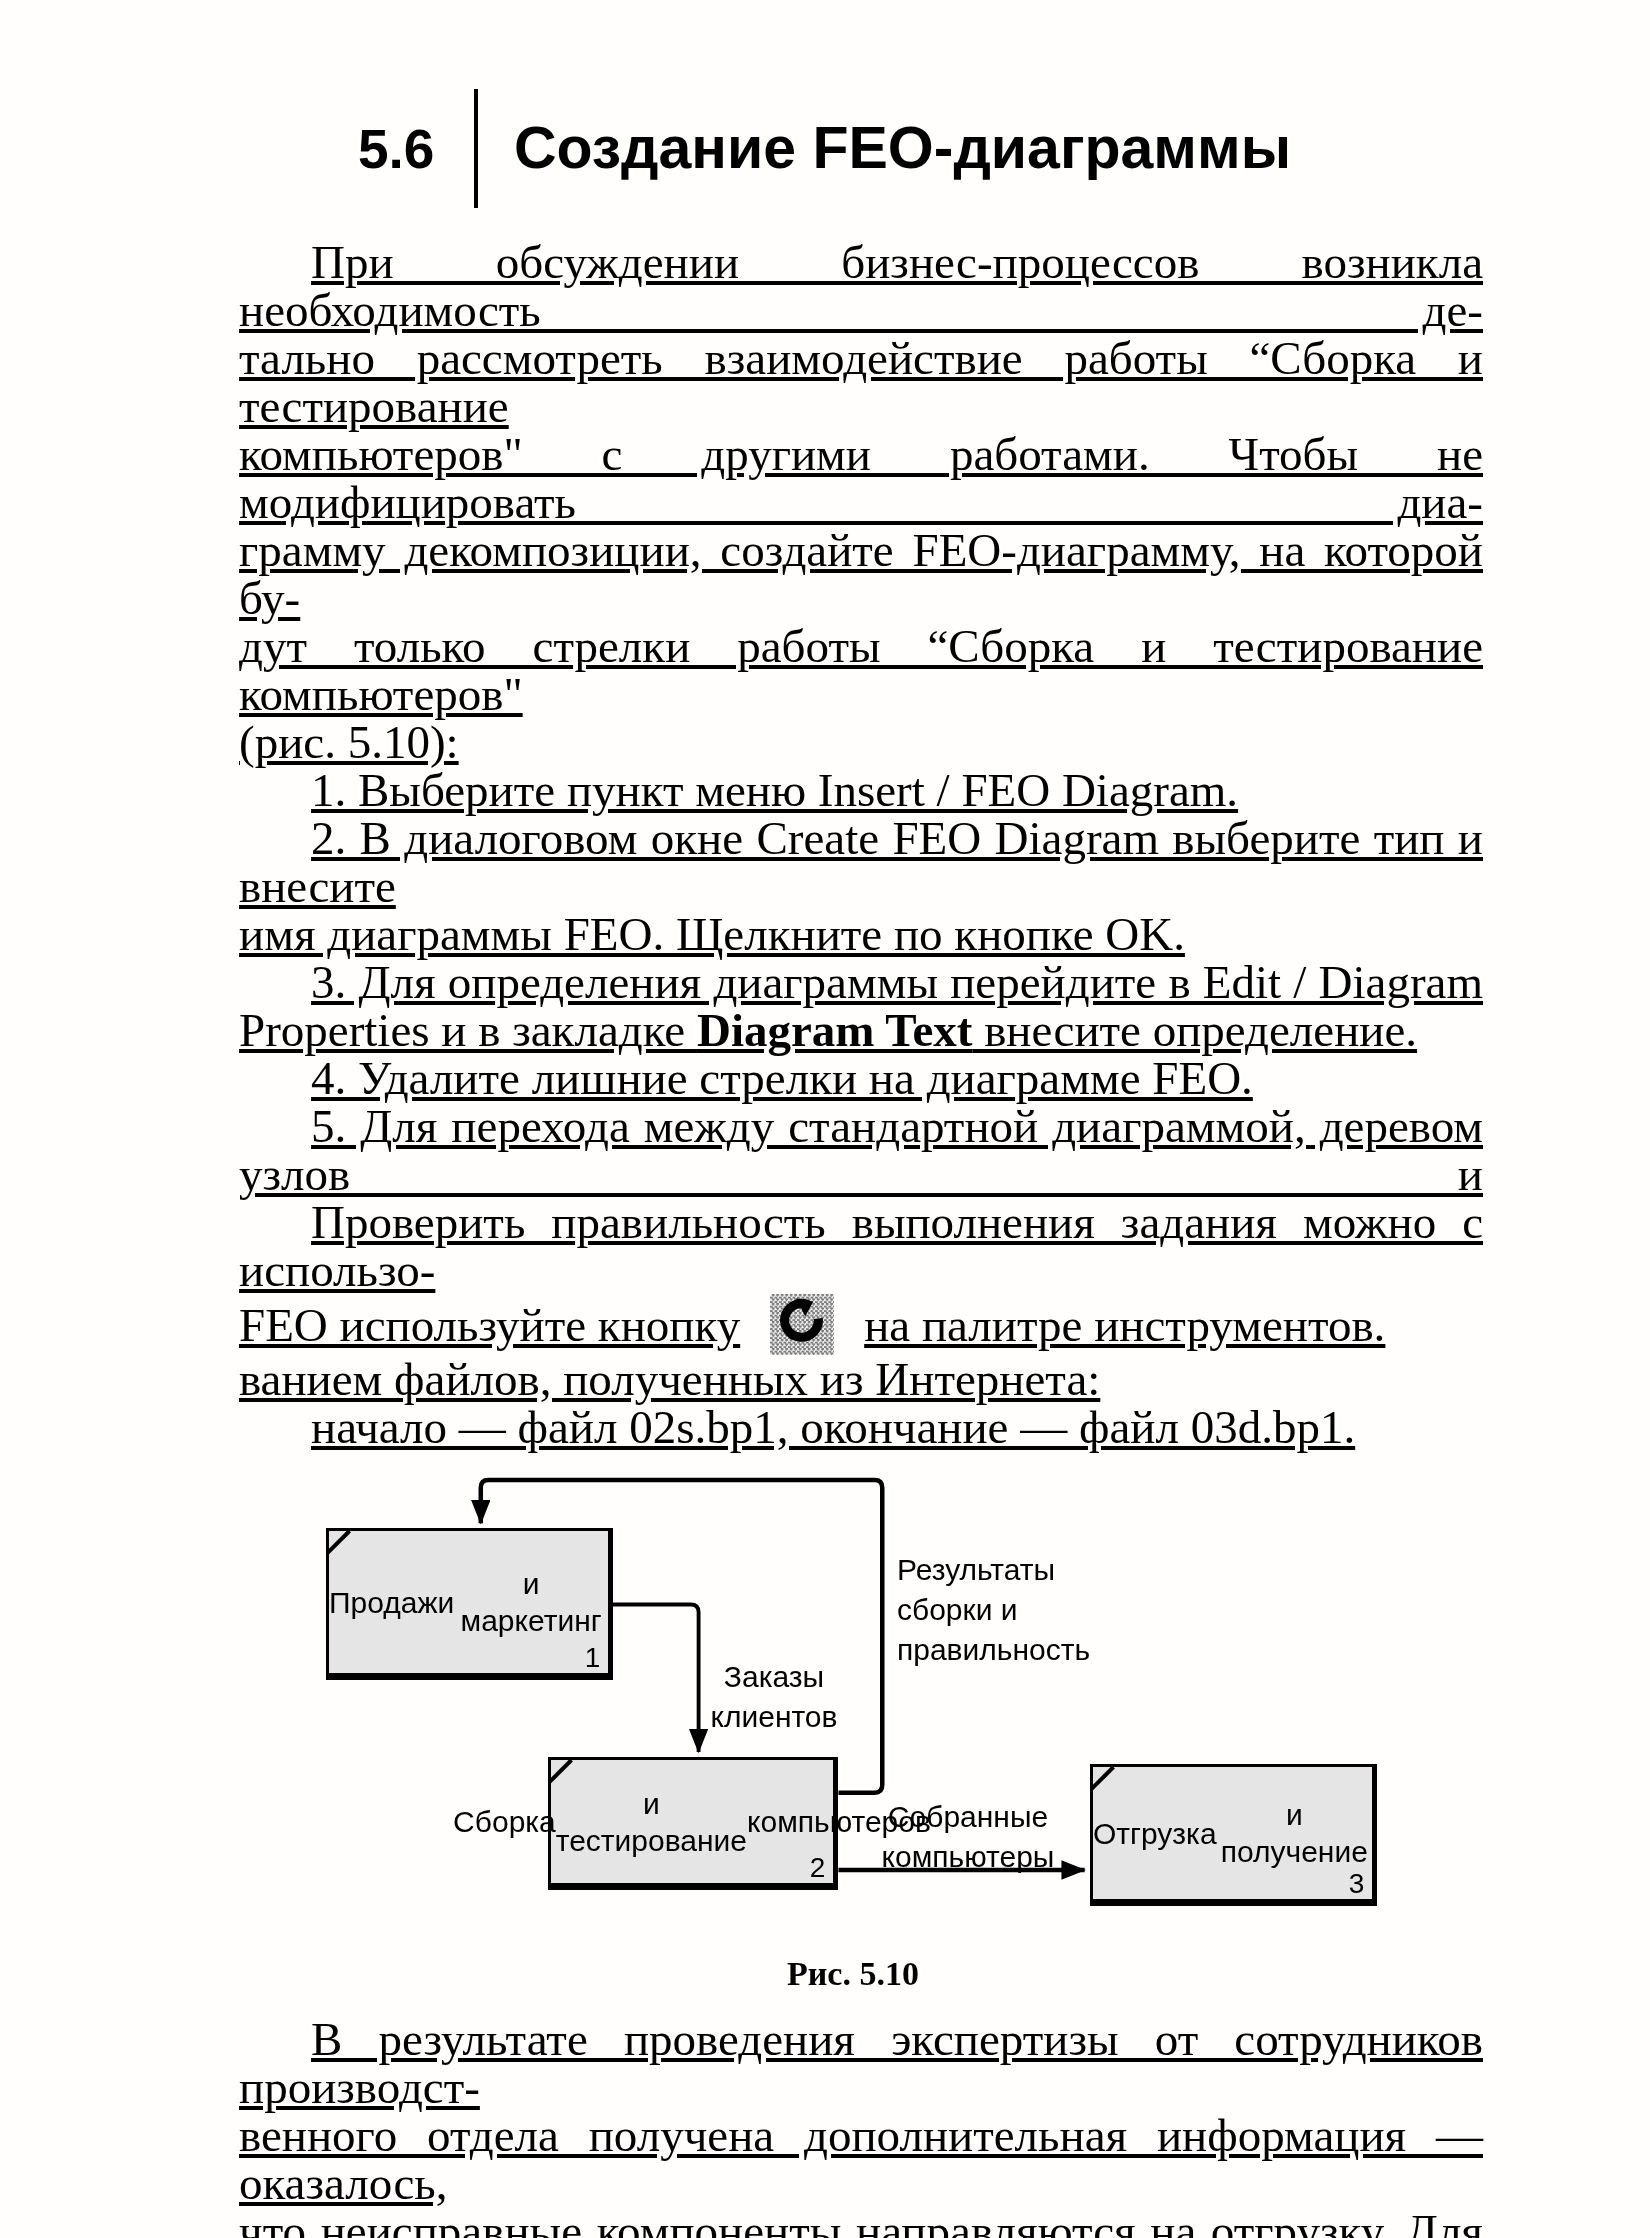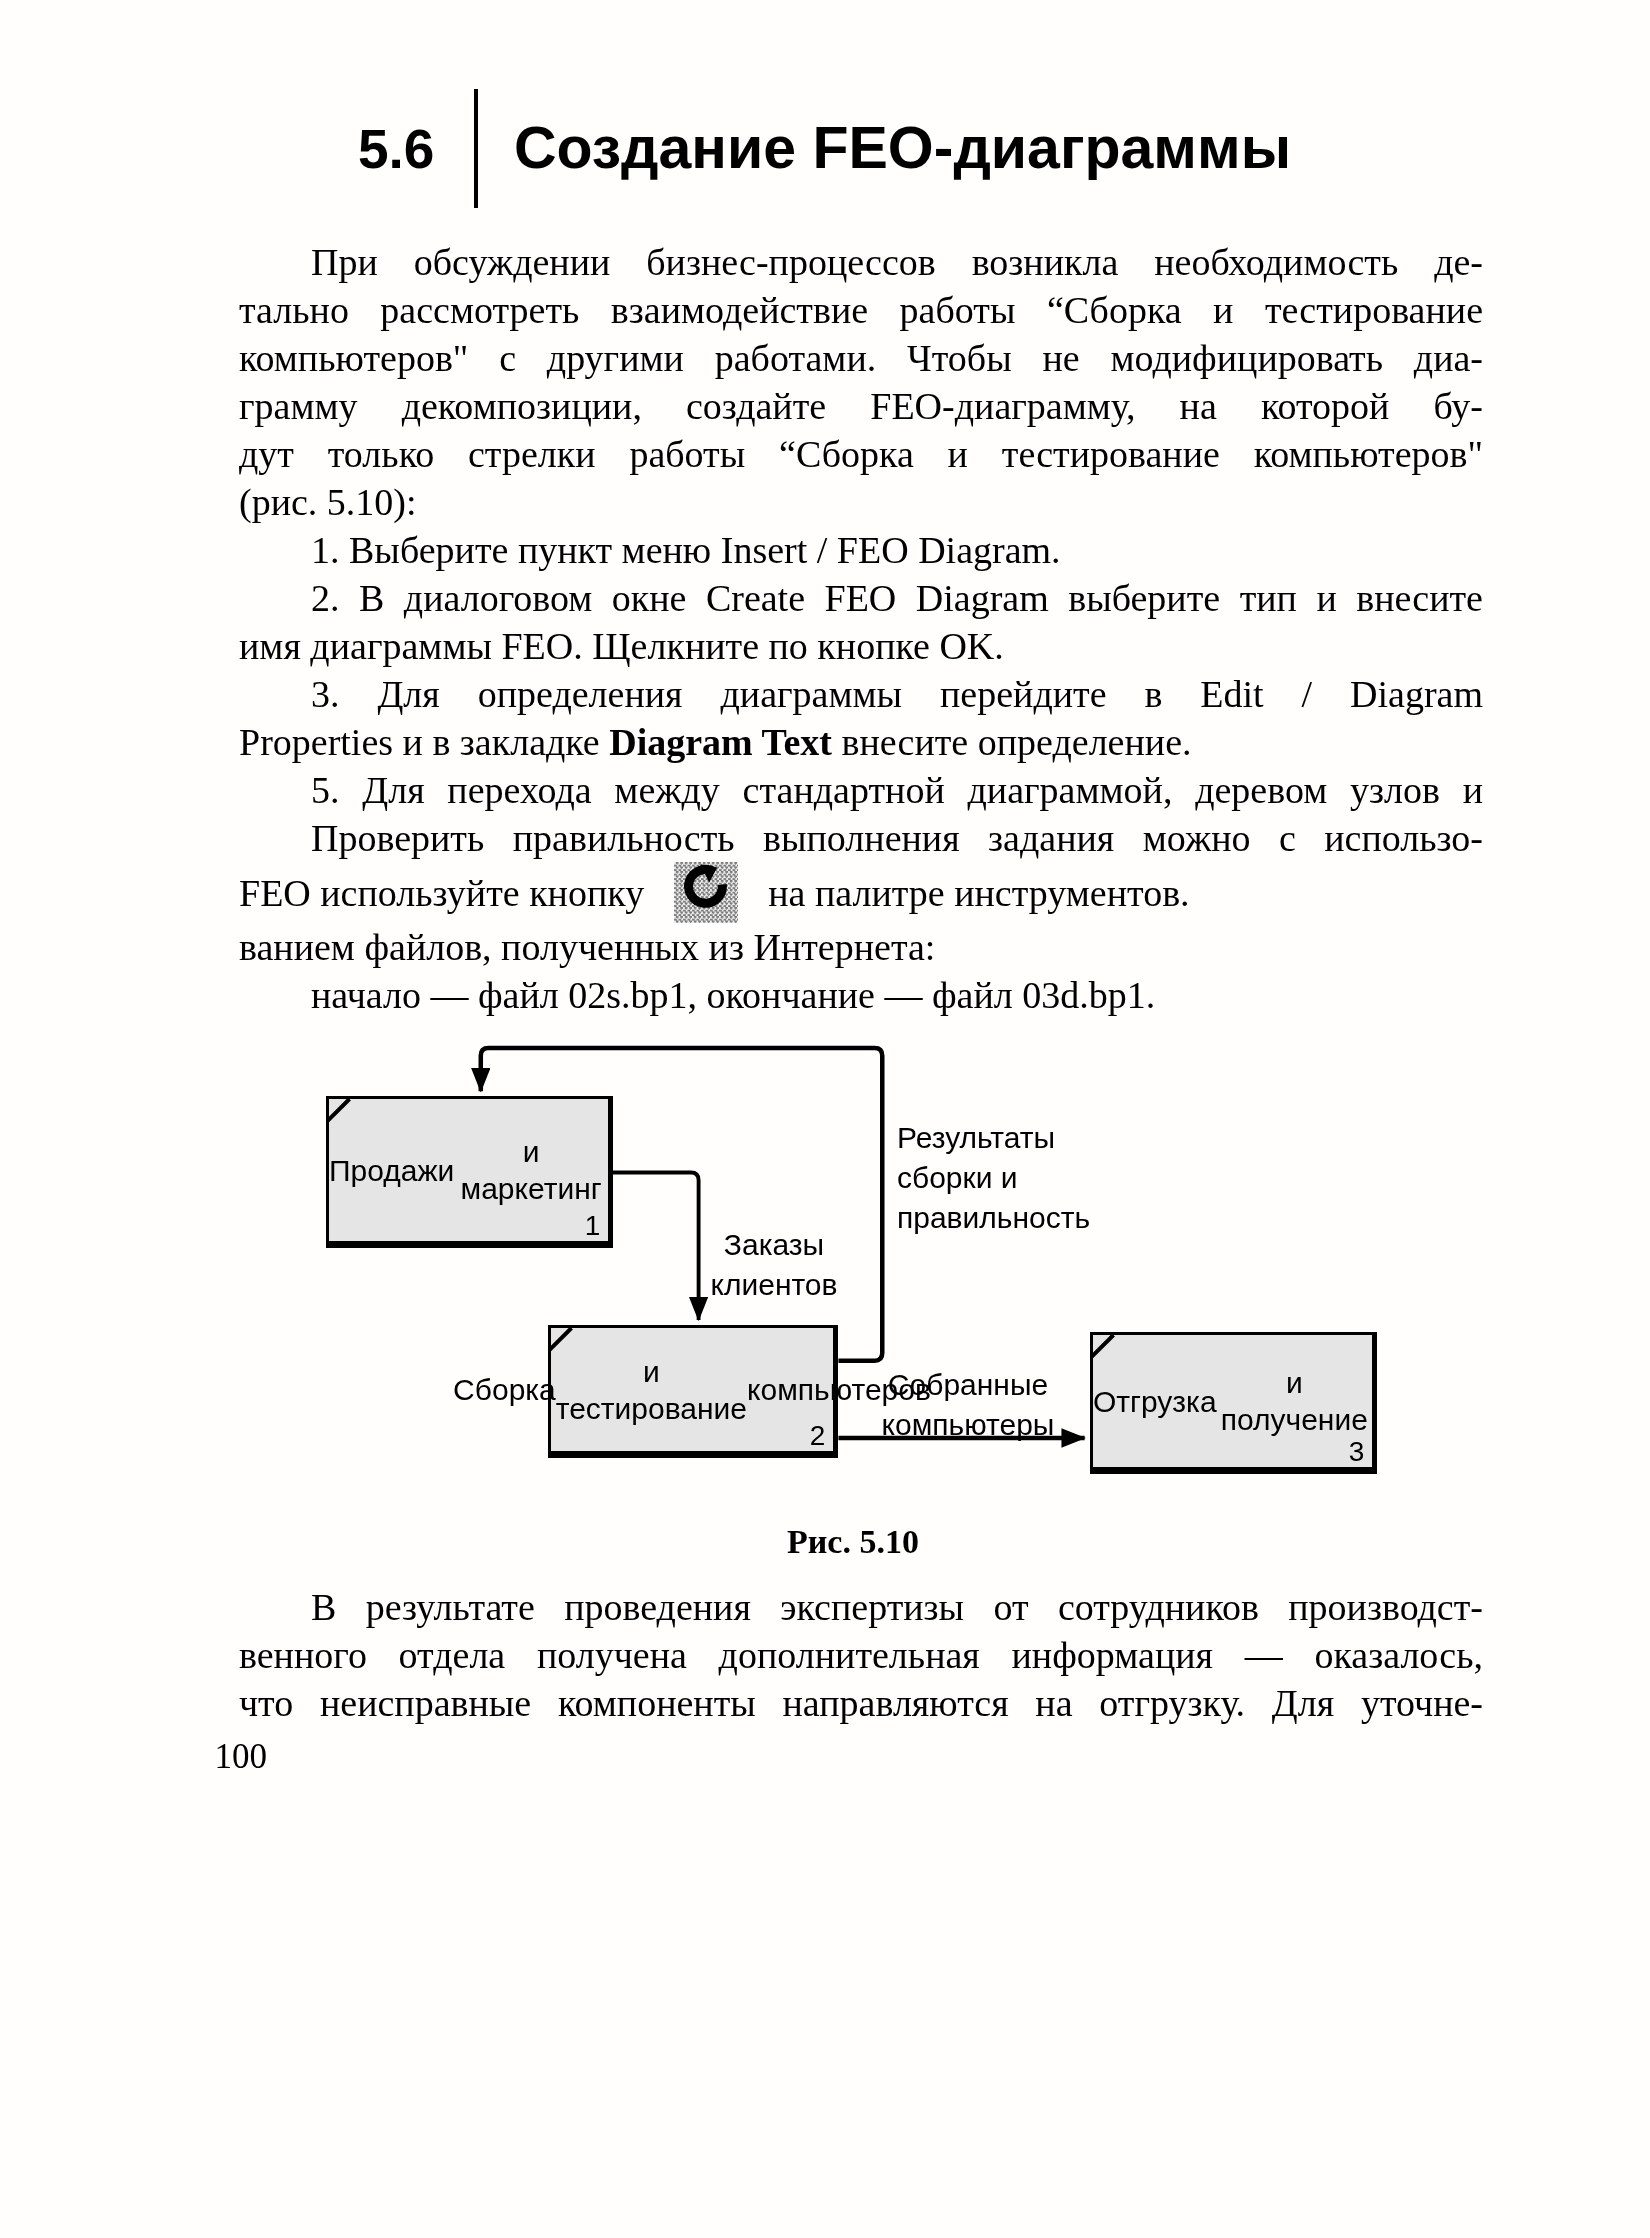--- a/index.html
+++ b/index.html
@@ -11,21 +11,21 @@
   .sec{display:flex;align-items:center;font-family:"Liberation Sans",sans-serif;font-weight:bold;}
   .sec56{margin:89px 0 30px 119px;}
   .sec57{margin:54px 0 46px 119px;}
   .num{font-size:55px;min-width:90px;}
   .bar{width:3.9px;background:#000;margin:0 36px 0 26px;}
   .s56bar{height:119px;}
   .s57bar{height:162px;}
   .title{font-size:59px;line-height:67px;}
 
   
-  .bl{font-size:38px;line-height:48px;}
+  .bl{font-size:47px;line-height:48px;text-decoration:underline;}
   .jl{text-align:justify;text-align-last:justify;}
   .ind{text-indent:72px;}
   .iconline{display:flex;align-items:center;}
   .iconline .sp1{margin-right:30px;}
   .iconline .sp2{margin-left:30px;}
   .tool-btn{width:64px;height:61px;flex:0 0 auto;
             background:repeating-conic-gradient(#7d7d7d 0% 25%,#ececec 0% 50%);
             background-size:4.5px 4.5px;display:inline-flex;align-items:center;justify-content:center;}
 
   
@@ -61,20 +61,21 @@
     <div class="bl jl">компьютеров" с другими работами. Чтобы не модифицировать диа-</div>
     <div class="bl jl">грамму декомпозиции, создайте FEO-диаграмму, на которой бу-</div>
     <div class="bl jl">дут только стрелки работы “Сборка и тестирование компьютеров"</div>
     <div class="bl">(рис. 5.10):</div>
 
     <div class="bl ind">1. Выберите пункт меню Insert / FEO Diagram.</div>
     <div class="bl jl ind">2. В диалоговом окне Create FEO Diagram выберите тип и внесите</div>
     <div class="bl">имя диаграммы FEO. Щелкните по кнопке OK.</div>
     <div class="bl jl ind">3. Для определения диаграммы перейдите в Edit / Diagram</div>
     <div class="bl"><span>Properties и в закладке </span><b>Diagram Text</b><span> внесите определение.</span></div>
+    <div class="bl ind">4. Удалите лишние стрелки на диаграмме FEO.</div>
     <div class="bl jl ind">5. Для перехода между стандартной диаграммой, деревом узлов и</div>
 
     <div class="bl jl ind">Проверить правильность выполнения задания можно с использо-</div>
 
     <div class="bl iconline">
       <span class="sp1">FEO используйте кнопку</span>
       <span class="tool-btn">
         <span>
           <svg width="48" height="48" viewBox="0 0 74 74">
             <path d="M 50 14 A 26 26 0 1 0 62 33" fill="none" stroke="#000" stroke-width="14"></path>

